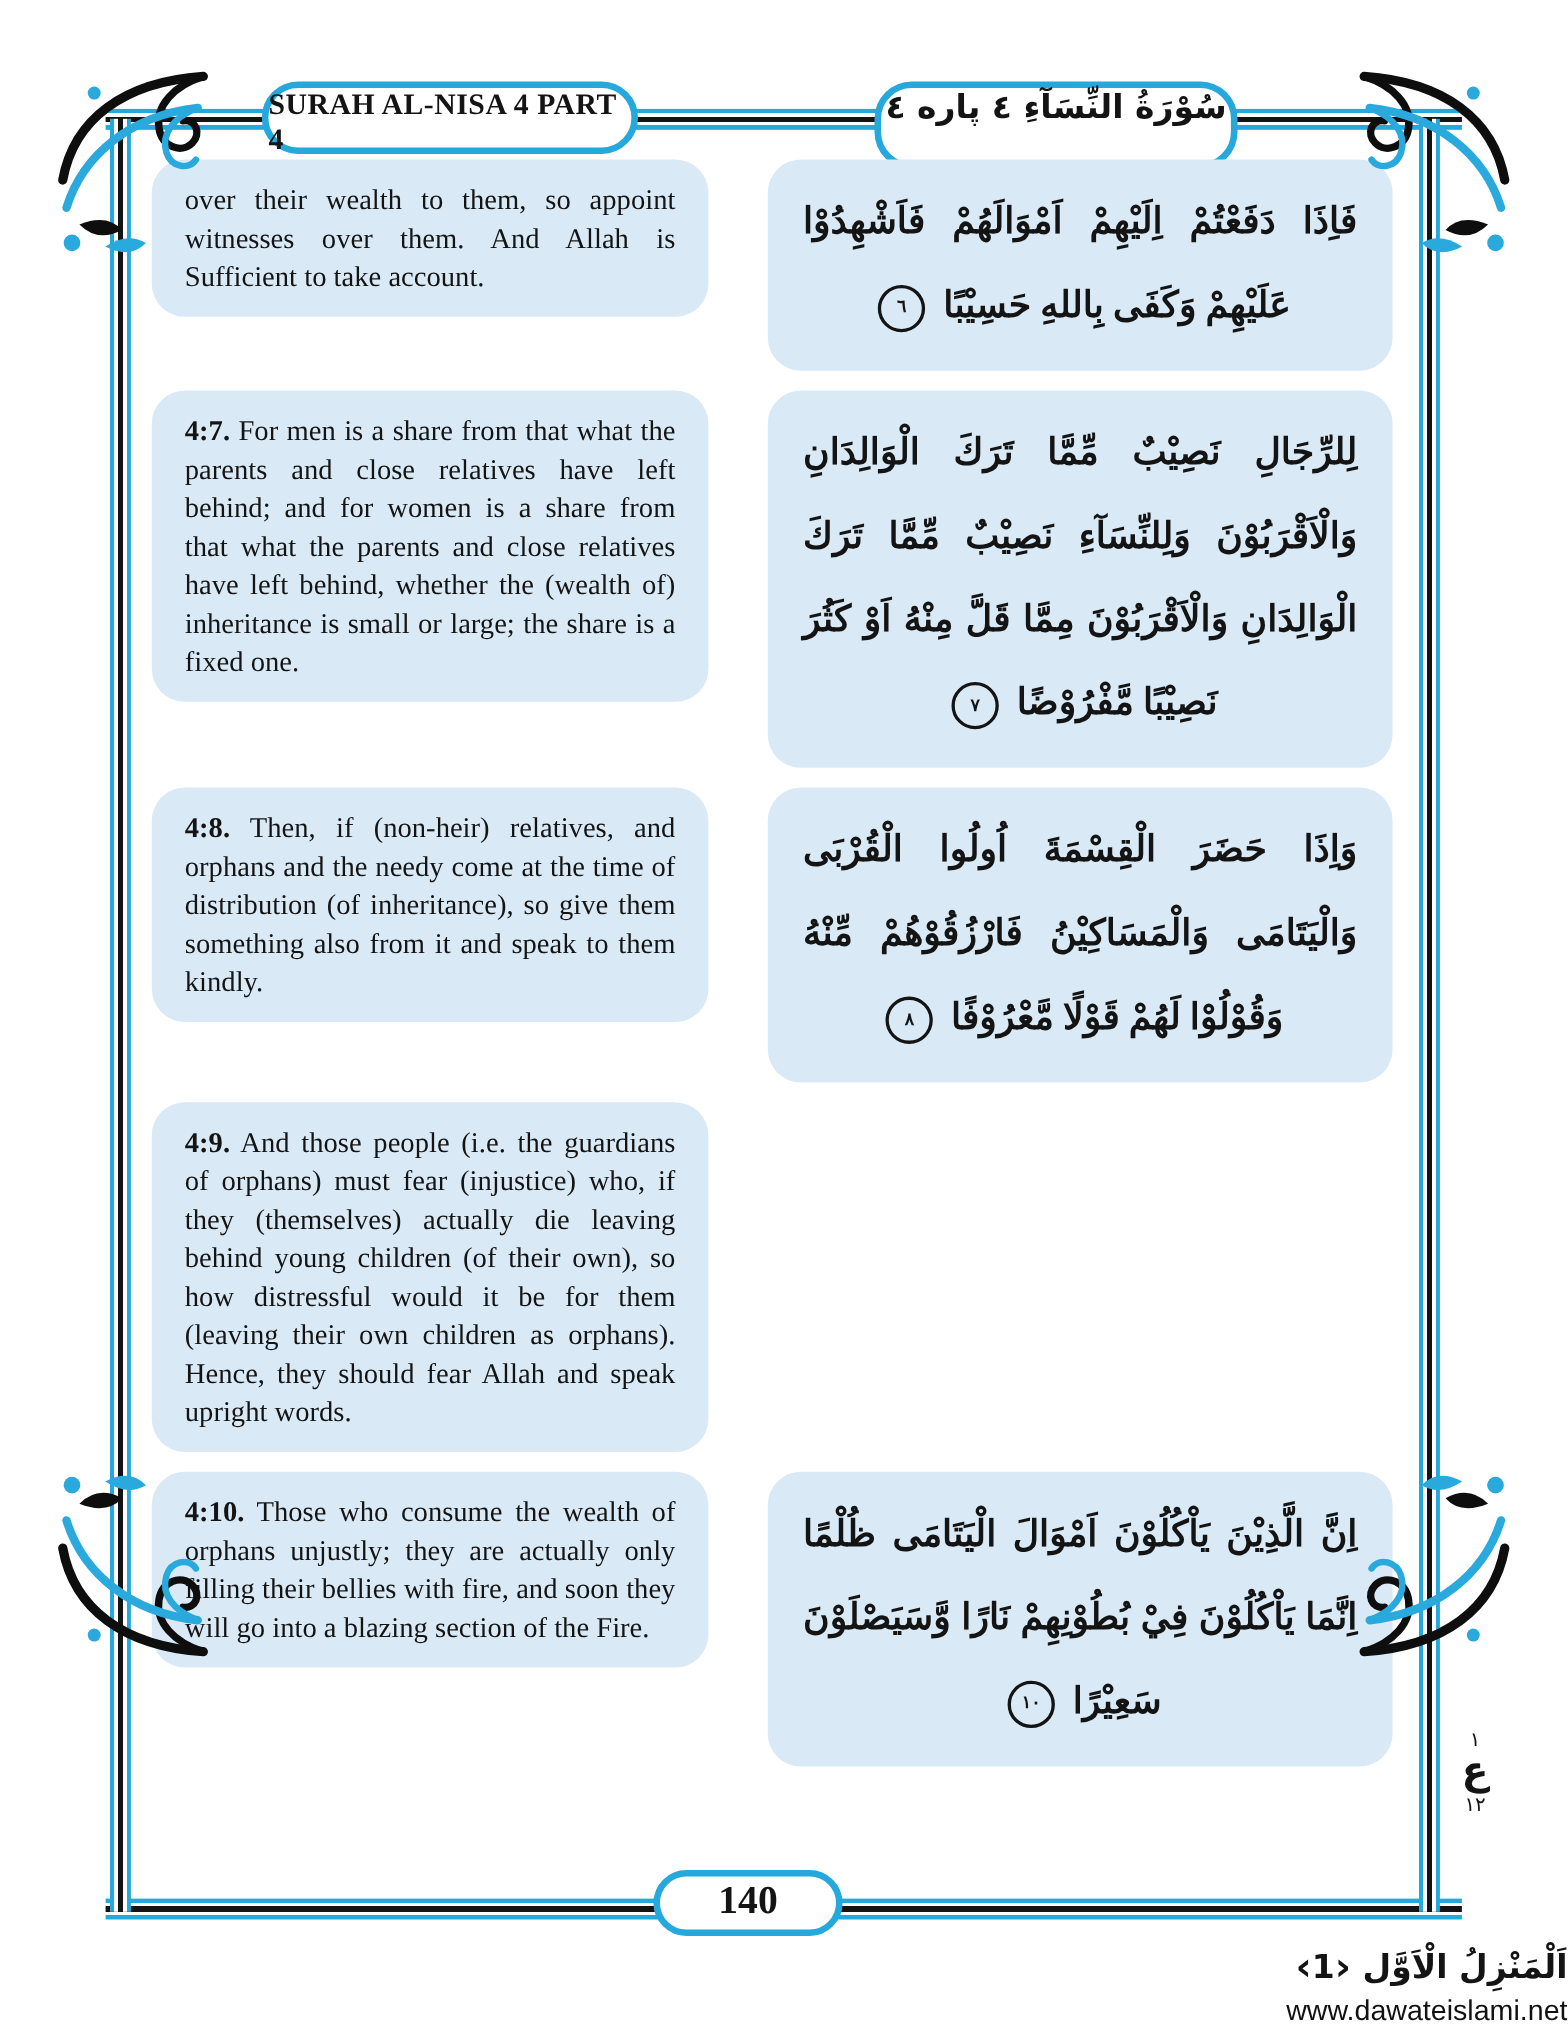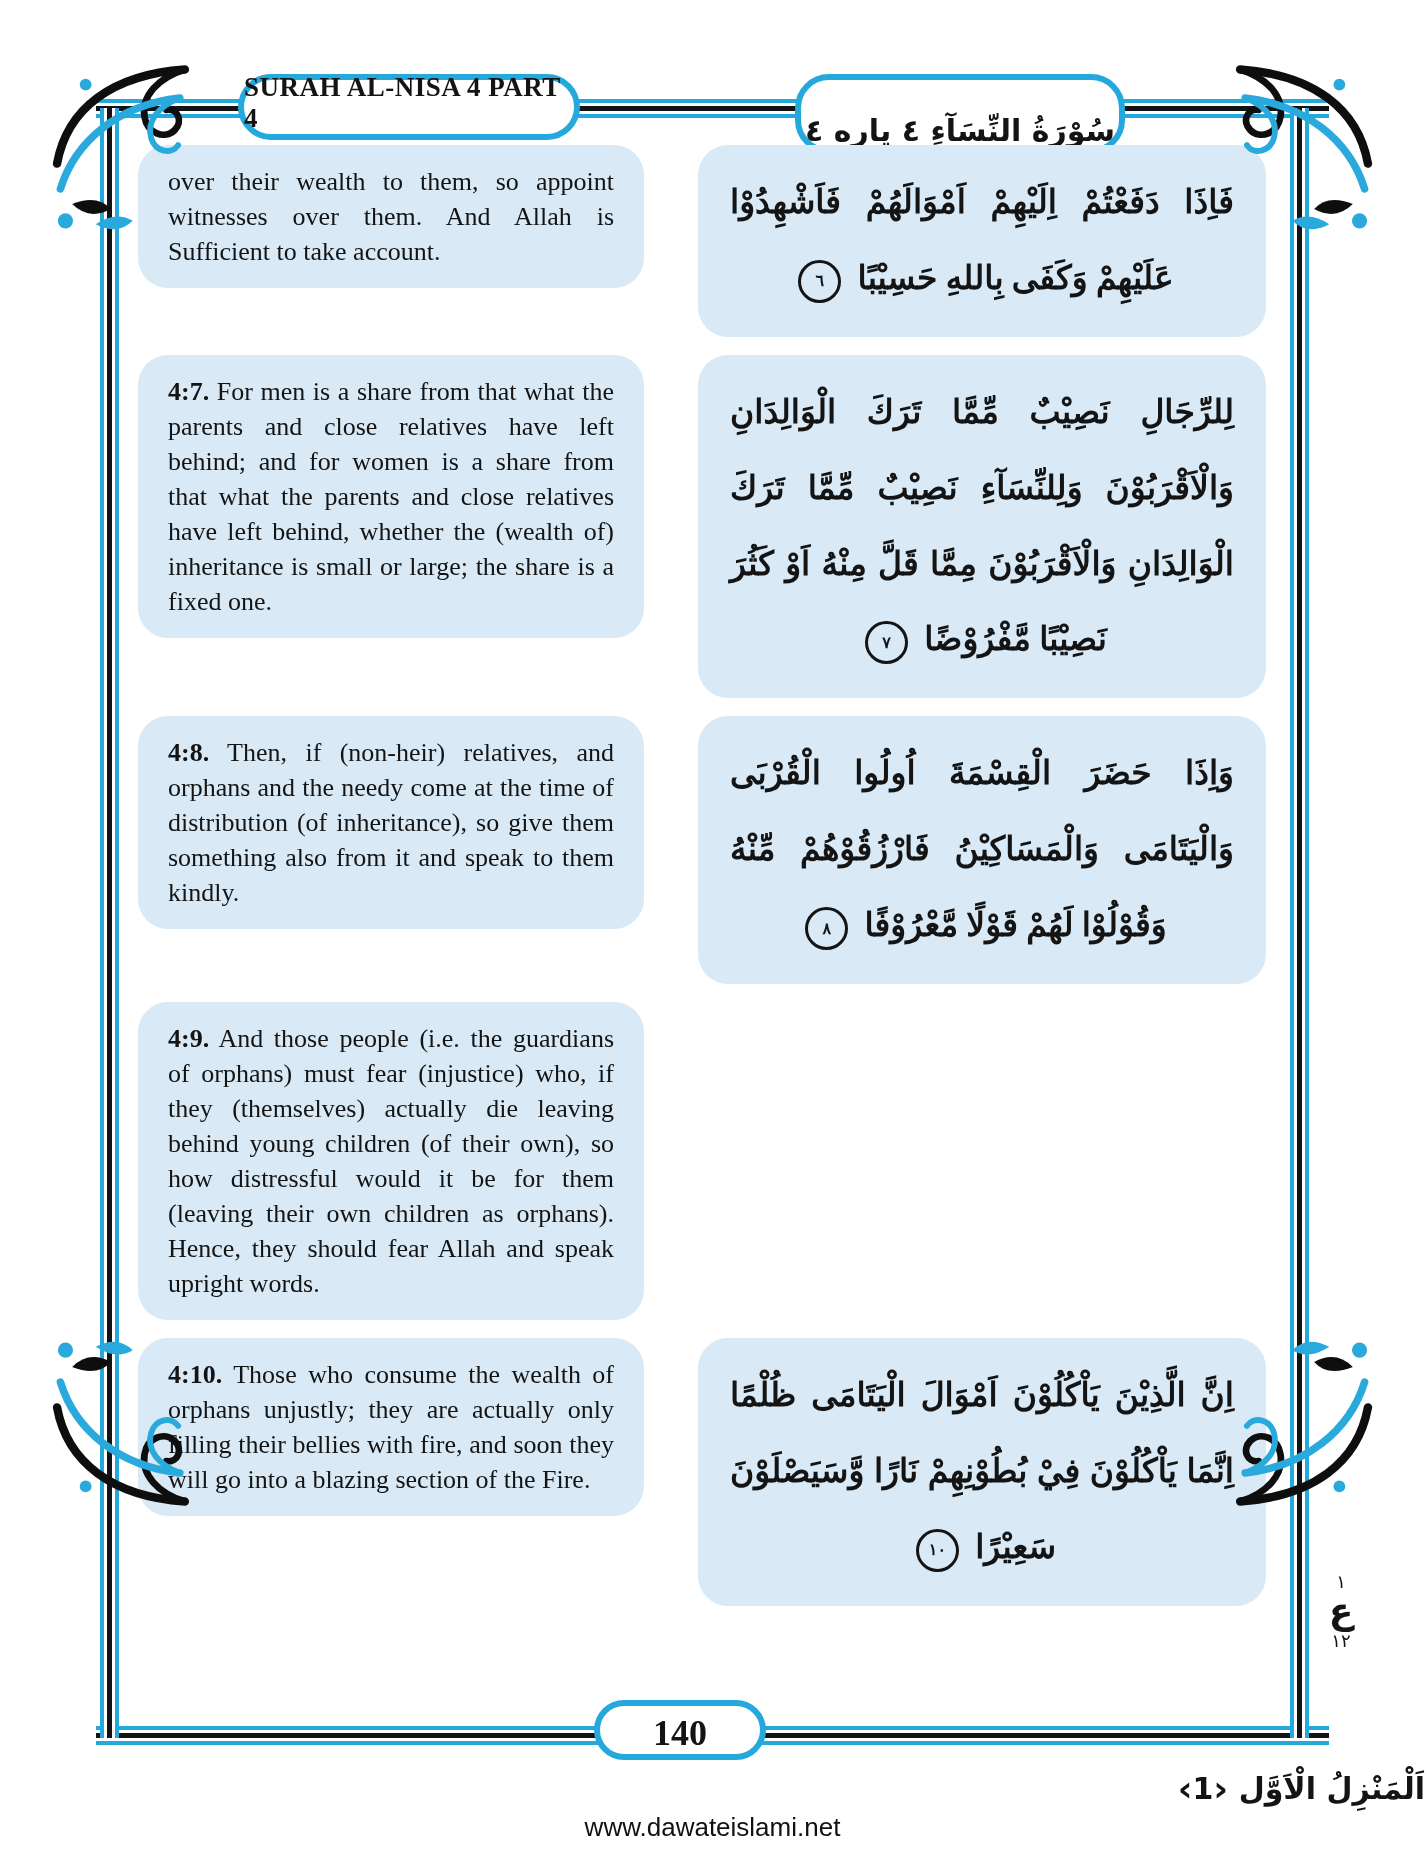--- a/index.html
+++ b/index.html
@@ -16,21 +16,21 @@
   .h-stripe.bottom{top:1726px;}
   .v-stripe{
     position:absolute;width:19px;top:108px;height:1630px;z-index:1;
     background:linear-gradient(to right,#25a8dc 0 4px,#fff 4px 7px,#131313 7px 12px,#fff 12px 15px,#25a8dc 15px 19px);
   }
   .v-stripe.left{left:100px;}
   .v-stripe.right{left:1290px;}
   
   .pill{
     position:absolute;background:#fff;border:6px solid #25a8dc;border-radius:34px;
-    display:flex;align-items:flex-end;justify-content:center;z-index:2;box-sizing:border-box;
+    display:flex;align-items:flex-start;justify-content:center;z-index:2;box-sizing:border-box;
   }
   .pill-title-en{left:238px;top:74px;width:342px;height:66px;font-size:27px;font-weight:bold;letter-spacing:.5px;}
   .pill-title-ar{left:795px;top:74px;width:330px;height:80px;font-size:30px;font-weight:bold;font-family:"DejaVu Sans",sans-serif;}
   .pill-page-num{left:594px;top:1700px;width:172px;height:60px;font-size:36px;font-weight:bold;z-index:3;}
   
   .corner{position:absolute;width:185px;height:185px;z-index:3;}
   .corner.tl{left:52px;top:56px;}
   .corner.tr{right:52px;top:56px;transform:scaleX(-1);}
   .corner.bl{left:52px;top:1330px;transform:scaleY(-1);}
   .corner.br{right:52px;top:1330px;transform:scale(-1,-1);}
@@ -62,21 +62,21 @@
   .margin-marker .mm-top{font-size:18px;line-height:20px;}
   .margin-marker .mm-ayn{font-size:36px;line-height:38px;font-weight:bold;}
   .margin-marker .mm-bottom{font-size:18px;line-height:22px;}
   
   .manzil{
     position:absolute;left:0;top:1768px;width:100%;z-index:2;
     font-family:"DejaVu Sans",sans-serif;font-size:30px;font-weight:bold;direction:rtl;
   }
   .manzil .bracket{font-size:36px;font-weight:bold;vertical-align:-2px;}
   .website{
-    position:absolute;left:0;top:1812px;width:100%;text-align:center;z-index:2;
+    position:absolute;left:0;top:1812px;width:100%;text-align:right;z-index:2;
     font-family:"Liberation Sans","DejaVu Sans",sans-serif;font-size:26px;color:#111;
   }
 </style>
 </head>
 <body>
 
 <div class="h-stripe top"></div>
 <div class="h-stripe bottom"></div>
 <div class="v-stripe left"></div>
 <div class="v-stripe right"></div>

